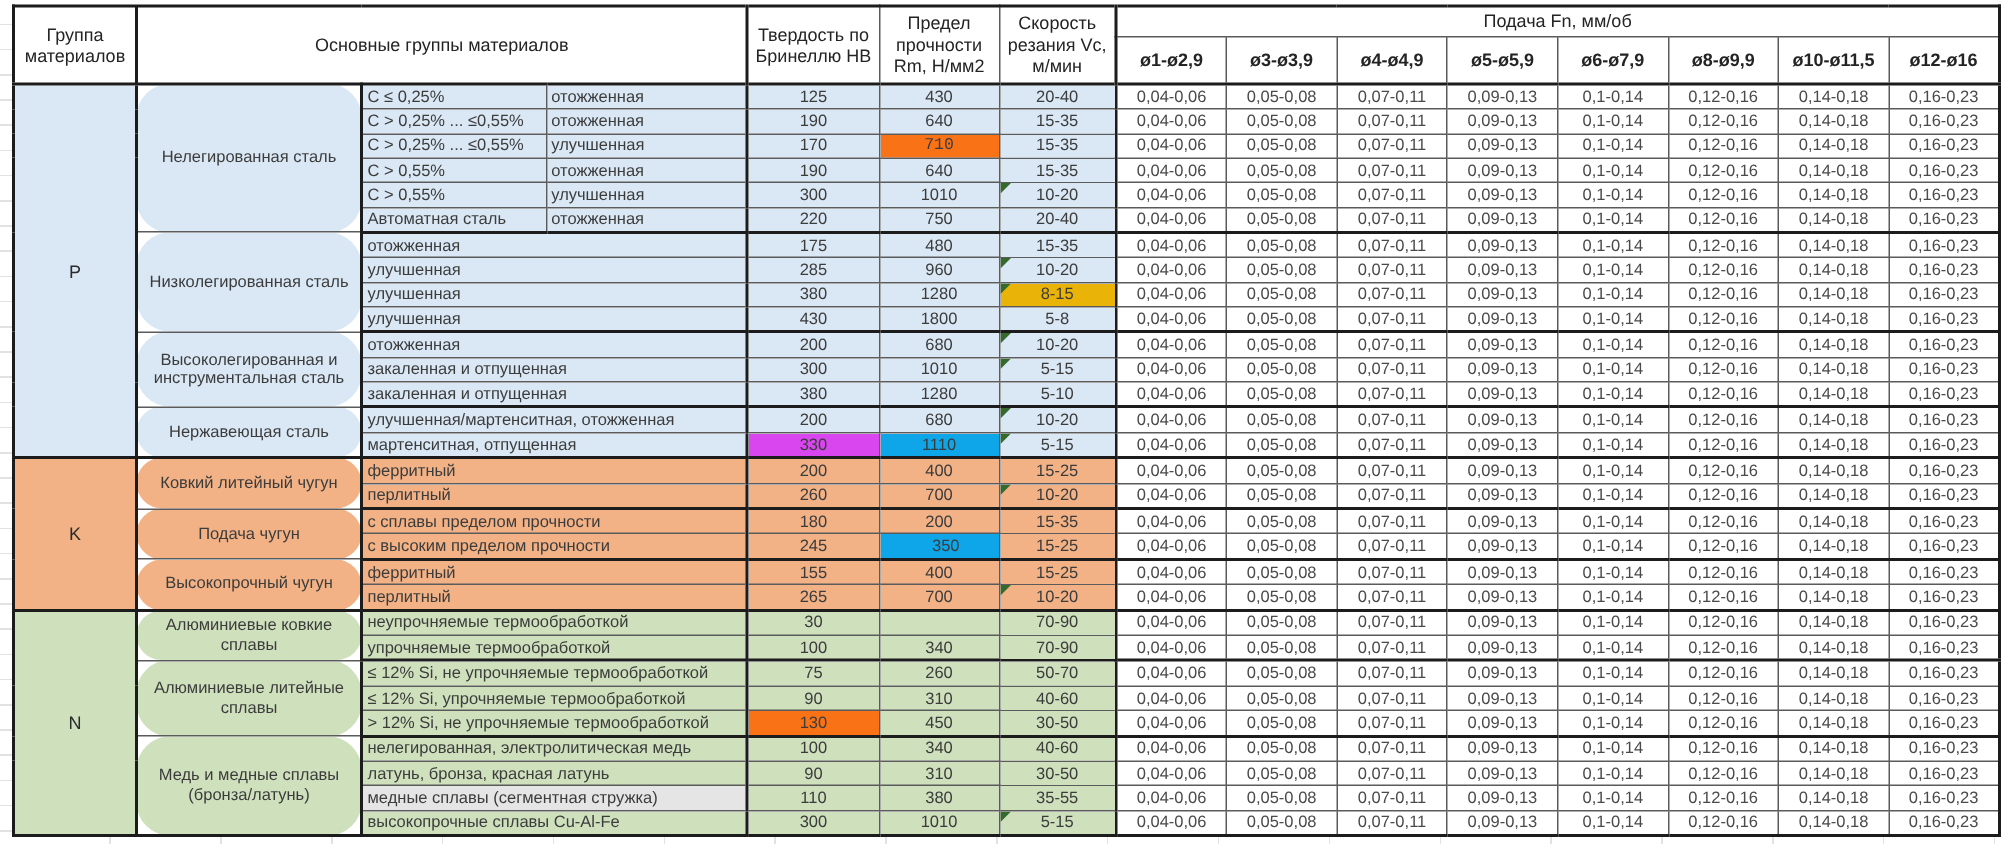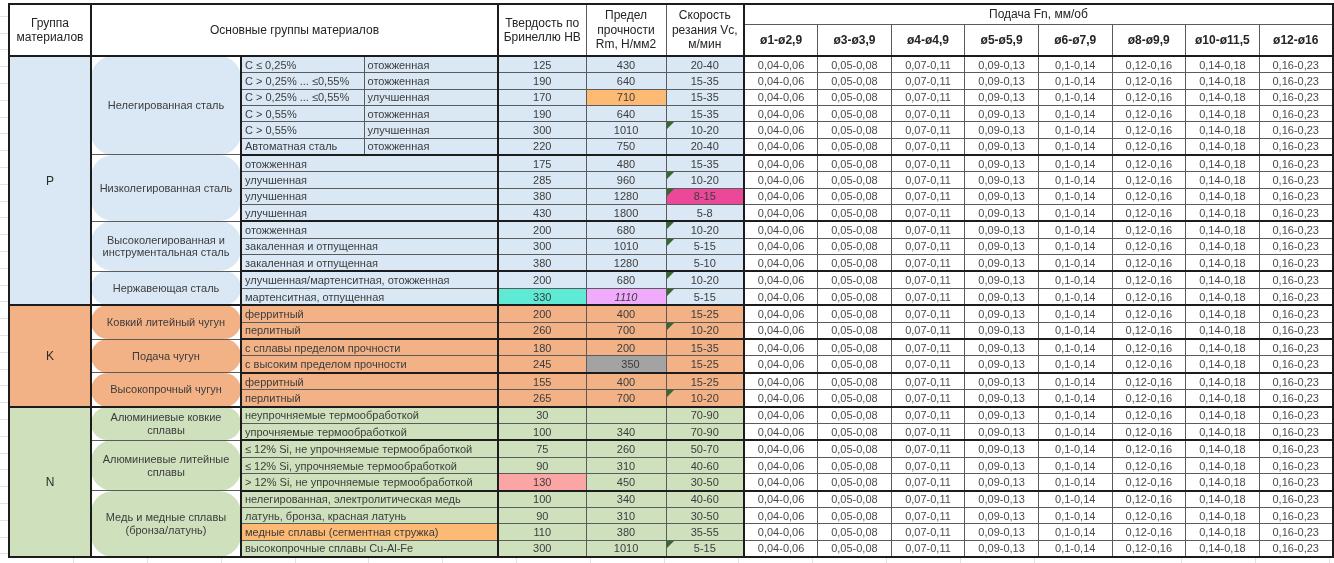--- a/index.html
+++ b/index.html
@@ -120,21 +120,21 @@
           <td class="feed-cell">0,09-0,13</td>
           <td class="feed-cell">0,1-0,14</td>
           <td class="feed-cell">0,12-0,16</td>
           <td class="feed-cell">0,14-0,18</td>
           <td class="feed-cell">0,16-0,23</td>
         </tr>
         <tr>
           <td class="cond-cell" style="background: rgb(218, 232, 245);">C &gt; 0,25% ... ≤0,55%</td>
           <td class="cond-cell b-right-med" style="background: rgb(218, 232, 245);">улучшенная</td>
           <td class="num-cell" style="background: rgb(218, 232, 245);">170</td>
-          <td class="num-cell" style="background: #fdba74;">710</td>
+          <td class="num-cell" style="background: #f97316; font-family: Liberation Mono, monospace;">710</td>
           <td class="num-cell vc-cell b-right-med" style="background: rgb(218, 232, 245);">15-35</td>
           <td class="feed-cell">0,04-0,06</td>
           <td class="feed-cell">0,05-0,08</td>
           <td class="feed-cell">0,07-0,11</td>
           <td class="feed-cell">0,09-0,13</td>
           <td class="feed-cell">0,1-0,14</td>
           <td class="feed-cell">0,12-0,16</td>
           <td class="feed-cell">0,14-0,18</td>
           <td class="feed-cell">0,16-0,23</td>
         </tr>
@@ -209,21 +209,21 @@
           <td class="feed-cell">0,09-0,13</td>
           <td class="feed-cell">0,1-0,14</td>
           <td class="feed-cell">0,12-0,16</td>
           <td class="feed-cell">0,14-0,18</td>
           <td class="feed-cell">0,16-0,23</td>
         </tr>
         <tr>
           <td class="cond-cell b-right-med" colspan="2" style="background: rgb(218, 232, 245);">улучшенная</td>
           <td class="num-cell" style="background: rgb(218, 232, 245);">380</td>
           <td class="num-cell" style="background: rgb(218, 232, 245);">1280</td>
-          <td class="num-cell vc-cell b-right-med" style="background: #ec4899;">8-15<span class="marker" style="border-top-color: rgb(53, 105, 45);"></span></td>
+          <td class="num-cell vc-cell b-right-med" style="background: #eab308;">8-15<span class="marker" style="border-top-color: rgb(53, 105, 45);"></span></td>
           <td class="feed-cell">0,04-0,06</td>
           <td class="feed-cell">0,05-0,08</td>
           <td class="feed-cell">0,07-0,11</td>
           <td class="feed-cell">0,09-0,13</td>
           <td class="feed-cell">0,1-0,14</td>
           <td class="feed-cell">0,12-0,16</td>
           <td class="feed-cell">0,14-0,18</td>
           <td class="feed-cell">0,16-0,23</td>
         </tr>
         <tr class="subgroup-end">
@@ -293,22 +293,22 @@
           <td class="feed-cell">0,05-0,08</td>
           <td class="feed-cell">0,07-0,11</td>
           <td class="feed-cell">0,09-0,13</td>
           <td class="feed-cell">0,1-0,14</td>
           <td class="feed-cell">0,12-0,16</td>
           <td class="feed-cell">0,14-0,18</td>
           <td class="feed-cell">0,16-0,23</td>
         </tr>
         <tr class="subgroup-end">
           <td class="cond-cell b-right-med" colspan="2" style="background: rgb(218, 232, 245);">мартенситная, отпущенная</td>
-          <td class="num-cell" style="background: #5eead4;">330</td>
-          <td class="num-cell" style="background: #f0abfc; font-style: italic;">1110</td>
+          <td class="num-cell" style="background: #d946ef;">330</td>
+          <td class="num-cell" style="background: #0ea5e9;">1110</td>
           <td class="num-cell vc-cell b-right-med" style="background: rgb(218, 232, 245);">5-15<span class="marker" style="border-top-color: rgb(53, 105, 45);"></span></td>
           <td class="feed-cell">0,04-0,06</td>
           <td class="feed-cell">0,05-0,08</td>
           <td class="feed-cell">0,07-0,11</td>
           <td class="feed-cell">0,09-0,13</td>
           <td class="feed-cell">0,1-0,14</td>
           <td class="feed-cell">0,12-0,16</td>
           <td class="feed-cell">0,14-0,18</td>
           <td class="feed-cell">0,16-0,23</td>
         </tr>
@@ -353,21 +353,21 @@
           <td class="feed-cell">0,07-0,11</td>
           <td class="feed-cell">0,09-0,13</td>
           <td class="feed-cell">0,1-0,14</td>
           <td class="feed-cell">0,12-0,16</td>
           <td class="feed-cell">0,14-0,18</td>
           <td class="feed-cell">0,16-0,23</td>
         </tr>
         <tr class="subgroup-end">
           <td class="cond-cell b-right-med" colspan="2" style="background: rgb(242, 178, 134);">с высоким пределом прочности</td>
           <td class="num-cell" style="background: rgb(242, 178, 134);">245</td>
-          <td class="num-cell" style="background: #a3a3a3; padding-left: 12px;">350</td>
+          <td class="num-cell" style="background: #0ea5e9; padding-left: 12px;">350</td>
           <td class="num-cell vc-cell b-right-med" style="background: rgb(242, 178, 134);">15-25</td>
           <td class="feed-cell">0,04-0,06</td>
           <td class="feed-cell">0,05-0,08</td>
           <td class="feed-cell">0,07-0,11</td>
           <td class="feed-cell">0,09-0,13</td>
           <td class="feed-cell">0,1-0,14</td>
           <td class="feed-cell">0,12-0,16</td>
           <td class="feed-cell">0,14-0,18</td>
           <td class="feed-cell">0,16-0,23</td>
         </tr>
@@ -454,21 +454,21 @@
           <td class="feed-cell">0,05-0,08</td>
           <td class="feed-cell">0,07-0,11</td>
           <td class="feed-cell">0,09-0,13</td>
           <td class="feed-cell">0,1-0,14</td>
           <td class="feed-cell">0,12-0,16</td>
           <td class="feed-cell">0,14-0,18</td>
           <td class="feed-cell">0,16-0,23</td>
         </tr>
         <tr class="subgroup-end">
           <td class="cond-cell b-right-med" colspan="2" style="background: rgb(207, 224, 189);">&gt; 12% Si, не упрочняемые термообработкой</td>
-          <td class="num-cell" style="background: #fca5a5;">130</td>
+          <td class="num-cell" style="background: #f97316;">130</td>
           <td class="num-cell" style="background: rgb(207, 224, 189);">450</td>
           <td class="num-cell vc-cell b-right-med" style="background: rgb(207, 224, 189);">30-50</td>
           <td class="feed-cell">0,04-0,06</td>
           <td class="feed-cell">0,05-0,08</td>
           <td class="feed-cell">0,07-0,11</td>
           <td class="feed-cell">0,09-0,13</td>
           <td class="feed-cell">0,1-0,14</td>
           <td class="feed-cell">0,12-0,16</td>
           <td class="feed-cell">0,14-0,18</td>
           <td class="feed-cell">0,16-0,23</td>
@@ -496,21 +496,21 @@
           <td class="feed-cell">0,04-0,06</td>
           <td class="feed-cell">0,05-0,08</td>
           <td class="feed-cell">0,07-0,11</td>
           <td class="feed-cell">0,09-0,13</td>
           <td class="feed-cell">0,1-0,14</td>
           <td class="feed-cell">0,12-0,16</td>
           <td class="feed-cell">0,14-0,18</td>
           <td class="feed-cell">0,16-0,23</td>
         </tr>
         <tr>
-          <td class="cond-cell b-right-med" colspan="2" style="background: #fdba74;">медные сплавы (сегментная стружка)</td>
+          <td class="cond-cell b-right-med" colspan="2" style="background: #e5e5e5;">медные сплавы (сегментная стружка)</td>
           <td class="num-cell" style="background: rgb(207, 224, 189);">110</td>
           <td class="num-cell" style="background: rgb(207, 224, 189);">380</td>
           <td class="num-cell vc-cell b-right-med" style="background: rgb(207, 224, 189);">35-55</td>
           <td class="feed-cell">0,04-0,06</td>
           <td class="feed-cell">0,05-0,08</td>
           <td class="feed-cell">0,07-0,11</td>
           <td class="feed-cell">0,09-0,13</td>
           <td class="feed-cell">0,1-0,14</td>
           <td class="feed-cell">0,12-0,16</td>
           <td class="feed-cell">0,14-0,18</td>

